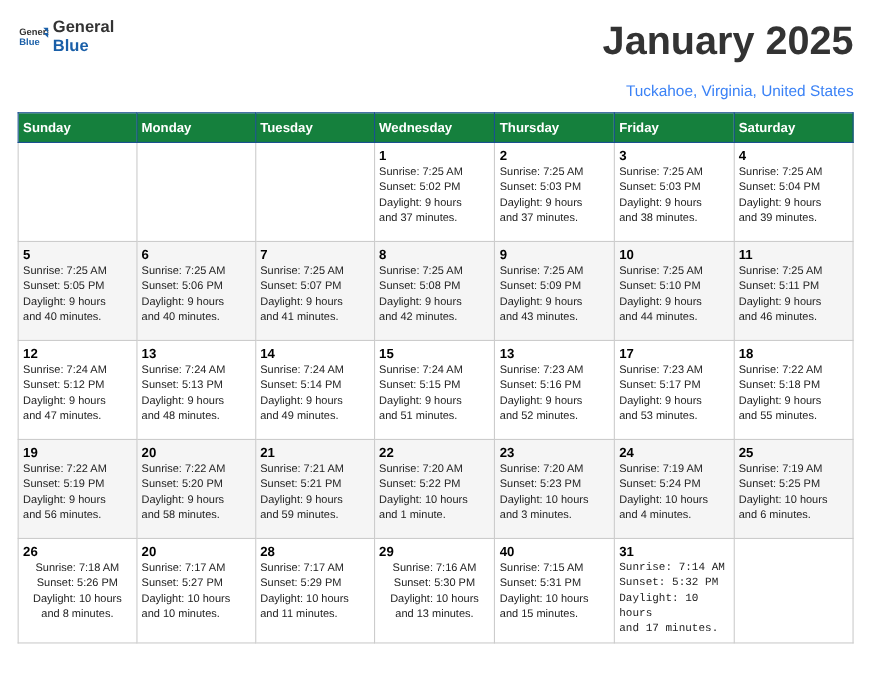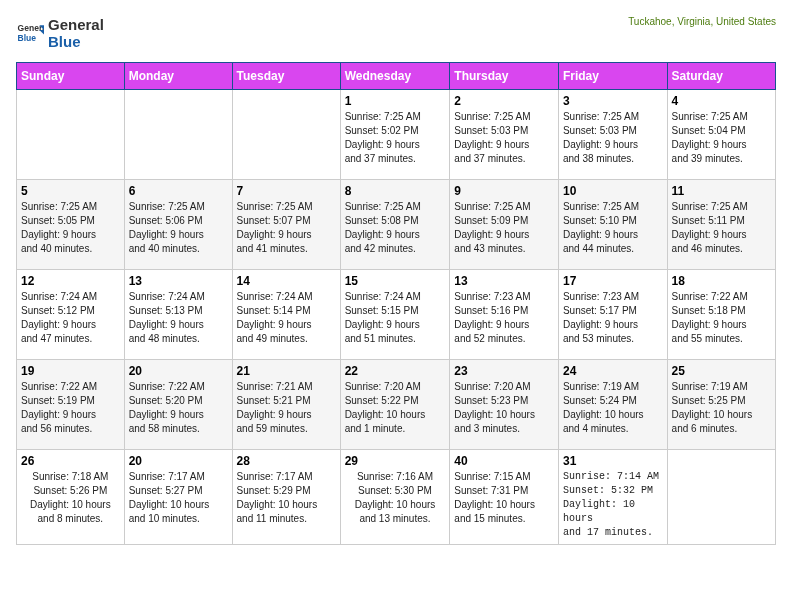--- a/index.html
+++ b/index.html
@@ -27,30 +27,31 @@
     }
     .title-block {
       text-align: right;
     }
     .month-title {
       font-size: 36px;
       font-weight: bold;
       color: #333;
     }
     .subtitle {
-      font-size: 10px;
-      color: #4d7c0f;
+      font-size: 14px;
+      color: #3b82f6;
+      margin-top: 16px;
     }
     .calendar {
       width: 100%;
       border-collapse: collapse;
       font-size: 11px;
     }
     .calendar th {
-      background: #d946ef;
+      background: #15803d;
       color: #fff;
       padding: 6px 4px;
       text-align: left;
       font-size: 12px;
       border: 1px solid #1a5090;
     }
     .calendar td {
       border: 1px solid #ccc;
       vertical-align: top;
       padding: 4px;
@@ -88,20 +89,21 @@
       <polygon points="30,14 36,20 36,14" fill="#1a5fa8"></polygon>
     </svg>
     <div>
       <div style="font-size:15px;font-weight:bold;">
         <span style="color:#333;">General</span><br>
         <span style="color:#1a5fa8;">Blue</span>
       </div>
     </div>
   </div>
   <div class="title-block">
+    <div class="month-title">January 2025</div>
     <div class="subtitle">Tuckahoe, Virginia, United States</div>
   </div>
 </div>
 
 <table class="calendar">
   <thead>
     <tr>
     <th>Sunday</th>
         <th>Monday</th>
         <th>Tuesday</th>
@@ -323,21 +325,21 @@
         <td>
           <div class="day-number">29</div>
           <div class="day-info" style="white-space: pre-line; text-align: center;">Sunrise: 7:16 AM
 Sunset: 5:30 PM
 Daylight: 10 hours
 and 13 minutes.</div>
         </td>
         <td>
           <div class="day-number">40</div>
           <div class="day-info" style="white-space: pre-line;">Sunrise: 7:15 AM
-Sunset: 7:31 PM
+Sunset: 5:31 PM
 Daylight: 10 hours
 and 15 minutes.</div>
         </td>
         <td>
           <div class="day-number">31</div>
           <div class="day-info" style="white-space: pre-line; font-family: Liberation Mono, monospace;">Sunrise: 7:14 AM
 Sunset: 5:32 PM
 Daylight: 10 hours
 and 17 minutes.</div>
         </td>

